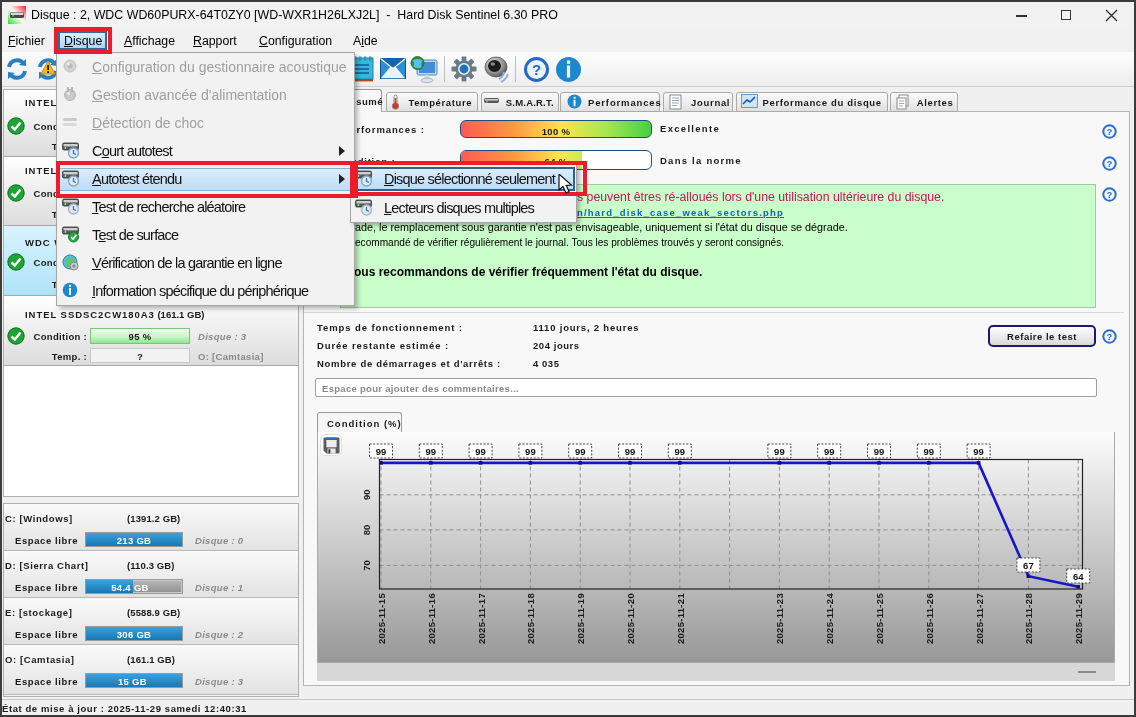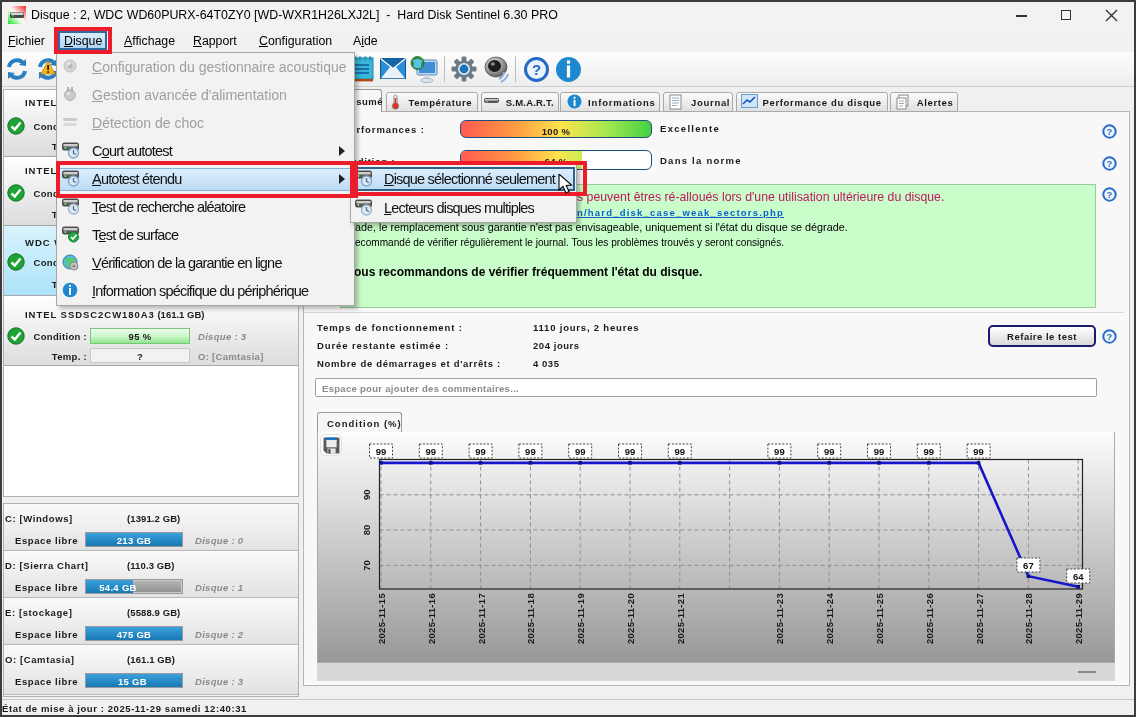--- a/index.html
+++ b/index.html
@@ -202,29 +202,29 @@
 <div class="abs" style="left:85px;top:532px;width:98px;height:15px;border:1px solid #9a9a9a;background:linear-gradient(#b8b8b8,#8f8f8f);box-shadow:inset 0 0 0 1px #c9c9c9;"></div>
 <div class="abs" style="left:86px;top:533px;width:96.0px;height:13px;background:linear-gradient(#3ba1dc,#1878b4);"></div>
 <div class="abs px" style="left:85px;top:535px;width:98px;text-align:center;font-size:9.5px;letter-spacing:0.3px;color:#fff;">213 GB</div>
 <div class="abs px" style="left:15px;top:535px;font-size:9.5px;letter-spacing:0.6px;">Espace libre</div>
 <div class="abs px it" style="left:195px;top:535px;font-size:9.5px;letter-spacing:0.3px;">Disque : 0</div>
 <div class="abs" style="left:4px;top:551px;width:294px;height:47px;background:linear-gradient(#fafafa,#e2e2e2);border-bottom:1px solid #b8b8b8;"></div>
 <div class="abs px" style="left:5px;top:560px;font-size:9.5px;letter-spacing:0.6px;">D: [Sierra Chart]</div>
 <div class="abs px" style="left:127px;top:560px;font-size:9.5px;letter-spacing:0.1px;">(110.3 GB)</div>
 <div class="abs" style="left:85px;top:579px;width:98px;height:15px;border:1px solid #9a9a9a;background:linear-gradient(#b8b8b8,#8f8f8f);box-shadow:inset 0 0 0 1px #c9c9c9;"></div>
 <div class="abs" style="left:86px;top:580px;width:47.3px;height:13px;background:linear-gradient(#3ba1dc,#1878b4);"></div>
-<div class="abs px" style="left:69px;top:582px;width:98px;text-align:center;font-size:9.5px;letter-spacing:0.3px;color:#fff;">54.4 GB</div>
+<div class="abs px" style="left:81px;top:582px;width:98px;text-align:center;font-size:9.5px;letter-spacing:0.3px;color:#fff;">54.4 GB</div>
 <div class="abs px" style="left:15px;top:582px;font-size:9.5px;letter-spacing:0.6px;">Espace libre</div>
 <div class="abs px it" style="left:195px;top:582px;font-size:9.5px;letter-spacing:0.3px;">Disque : 1</div>
 <div class="abs" style="left:4px;top:598px;width:294px;height:47px;background:linear-gradient(#fafafa,#e2e2e2);border-bottom:1px solid #b8b8b8;"></div>
 <div class="abs px" style="left:5px;top:607px;font-size:9.5px;letter-spacing:0.6px;">E: [stockage]</div>
 <div class="abs px" style="left:127px;top:607px;font-size:9.5px;letter-spacing:0.1px;">(5588.9 GB)</div>
 <div class="abs" style="left:85px;top:626px;width:98px;height:15px;border:1px solid #9a9a9a;background:linear-gradient(#b8b8b8,#8f8f8f);box-shadow:inset 0 0 0 1px #c9c9c9;"></div>
 <div class="abs" style="left:86px;top:627px;width:96.0px;height:13px;background:linear-gradient(#3ba1dc,#1878b4);"></div>
-<div class="abs px" style="left:85px;top:629px;width:98px;text-align:center;font-size:9.5px;letter-spacing:0.3px;color:#fff;">475 GB</div>
+<div class="abs px" style="left:85px;top:629px;width:98px;text-align:center;font-size:9.5px;letter-spacing:0.3px;color:#fff;">306 GB</div>
 <div class="abs px" style="left:15px;top:629px;font-size:9.5px;letter-spacing:0.6px;">Espace libre</div>
 <div class="abs px it" style="left:195px;top:629px;font-size:9.5px;letter-spacing:0.3px;">Disque : 2</div>
 <div class="abs" style="left:4px;top:645px;width:294px;height:50px;background:linear-gradient(#fafafa,#e2e2e2);border-bottom:1px solid #b8b8b8;"></div>
 <div class="abs px" style="left:5px;top:654px;font-size:9.5px;letter-spacing:0.6px;">O: [Camtasia]</div>
 <div class="abs px" style="left:127px;top:654px;font-size:9.5px;letter-spacing:0.1px;">(161.1 GB)</div>
 <div class="abs" style="left:85px;top:673px;width:98px;height:15px;border:1px solid #9a9a9a;background:linear-gradient(#b8b8b8,#8f8f8f);box-shadow:inset 0 0 0 1px #c9c9c9;"></div>
 <div class="abs" style="left:86px;top:674px;width:96.0px;height:13px;background:linear-gradient(#3ba1dc,#1878b4);"></div>
 <div class="abs px" style="left:85px;top:676px;width:95px;text-align:center;font-size:9.5px;letter-spacing:0.3px;color:#fff;">15 GB</div>
 <div class="abs px" style="left:15px;top:676px;font-size:9.5px;letter-spacing:0.6px;">Espace libre</div>
 <div class="abs px it" style="left:195px;top:676px;font-size:9.5px;letter-spacing:0.3px;">Disque : 3</div>
@@ -247,21 +247,21 @@
       <rect x="1" y="5" width="13" height="1.6" fill="#ccc"></rect>
       <circle cx="3" cy="7.8" r="0.8" fill="#7f7"></circle>
     </svg></div>
 <div class="abs px" style="left:505.8px;top:97px;font-size:9.5px;letter-spacing:0.2px;">S.M.A.R.T.</div>
 <div class="abs" style="left:560px;top:92px;width:100px;height:20px;background:linear-gradient(#fbfbfb,#e0e0e0);border:1px solid #aaaaaa;border-radius:3px 3px 0 0;"></div>
 <div class="abs" style="left:567px;top:94px;"><svg width="15" height="15" viewBox="0 0 15 15">
       <circle cx="7.5" cy="7.5" r="7" fill="#1e88cf"></circle>
       <rect x="6.6" y="2.8" width="1.9" height="1.9" fill="#fff"></rect>
       <rect x="6.6" y="5.8" width="1.9" height="6.4" fill="#fff"></rect>
     </svg></div>
-<div class="abs px" style="left:588px;top:97px;font-size:9.5px;letter-spacing:0.85px;">Informations</div>
+<div class="abs px" style="left:588px;top:97px;font-size:9.5px;letter-spacing:0.85px;">Performances</div>
 <div class="abs" style="left:663px;top:92px;width:70px;height:20px;background:linear-gradient(#fbfbfb,#e0e0e0);border:1px solid #aaaaaa;border-radius:3px 3px 0 0;"></div>
 <div class="abs" style="left:669px;top:94px;"><svg width="14" height="16" viewBox="0 0 14 16">
       <rect x="1" y="1" width="11" height="14" fill="#fff" stroke="#888"></rect>
       <path d="M3 4h7M3 6.5h7M3 9h7M3 11.5h5" stroke="#9ab" stroke-width="1"></path>
     </svg></div>
 <div class="abs px" style="left:691px;top:97px;font-size:9.5px;letter-spacing:0.7px;">Journal</div>
 <div class="abs" style="left:736px;top:92px;width:152px;height:20px;background:linear-gradient(#fbfbfb,#e0e0e0);border:1px solid #aaaaaa;border-radius:3px 3px 0 0;"></div>
 <div class="abs" style="left:741px;top:94px;"><svg width="17" height="14" viewBox="0 0 17 14">
       <rect x="0.5" y="0.5" width="16" height="13" fill="#cfe6f8" stroke="#6699cc"></rect>
       <path d="M2 10 L6 6 L9 8 L14 3" stroke="#1a55bb" stroke-width="1.6" fill="none"></path>

